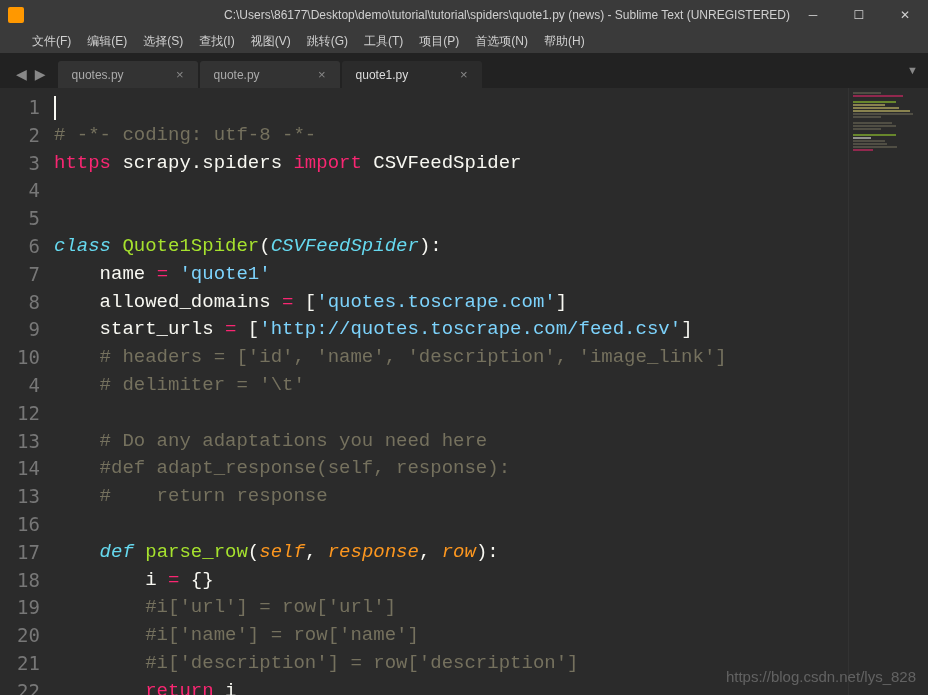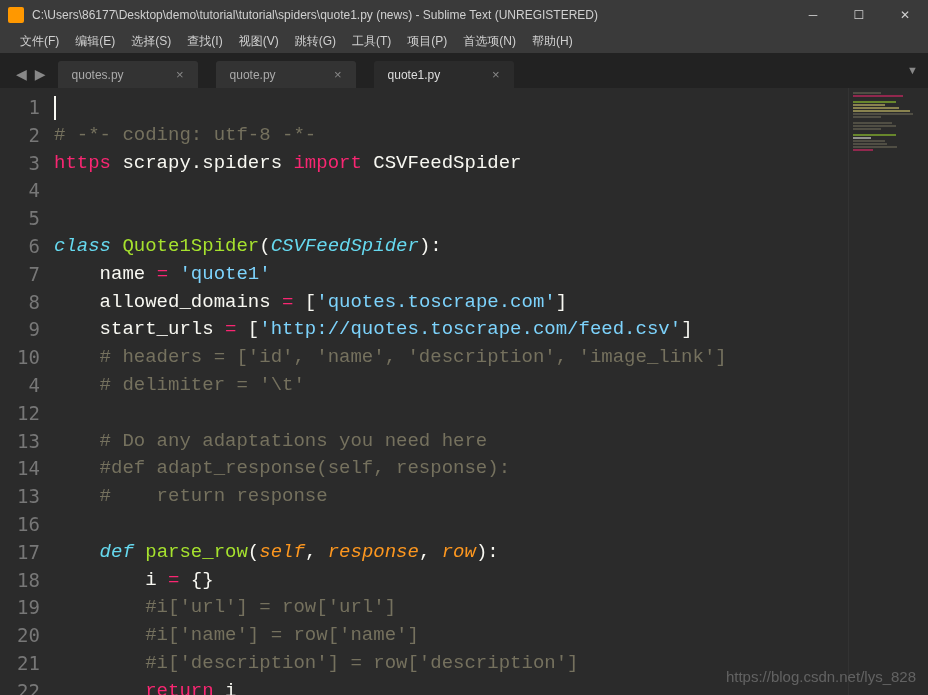--- a/index.html
+++ b/index.html
@@ -20,37 +20,37 @@
   font-size: 12px;
   padding-left: 8px;
 }
 .titlebar-icon {
   width: 16px;
   height: 16px;
   background: #ff9800;
   margin-right: 8px;
   border-radius: 2px;
 }
-.titlebar-text { flex: 1; }
+.titlebar-text { flex: 1; text-align: right; }
 .window-controls { display: flex; }
 .win-btn {
   width: 46px;
   height: 30px;
   display: flex;
   align-items: center;
   justify-content: center;
   color: #d0d0d0;
   font-size: 12px;
 }
 .menubar {
   background: #3a3a3a;
   height: 24px;
   display: flex;
   align-items: center;
-  padding-left: 12px;
+  padding-left: 24px;
   color: #d0d0d0;
   font-size: 12px;
   border-bottom: 1px solid #222;
 }
 .menu-item {
   padding: 0 8px;
   cursor: pointer;
 }
 .tabbar {
   background: #222222;
@@ -67,21 +67,21 @@
   color: #888;
 }
 .nav-arrow { font-size: 14px; padding: 0 4px; cursor: pointer; }
 .tab {
   background: #333;
   color: #aaa;
   padding: 6px 14px;
   font-size: 12px;
   display: flex;
   align-items: center;
-  margin-right: 18px;
+  margin-right: 2px;
   border-radius: 3px 3px 0 0;
   cursor: pointer;
   min-width: 140px;
   justify-content: space-between;
 }
 .tab.active {
   background: #2b2b2b;
   color: #ddd;
 }
 .tab-close {

